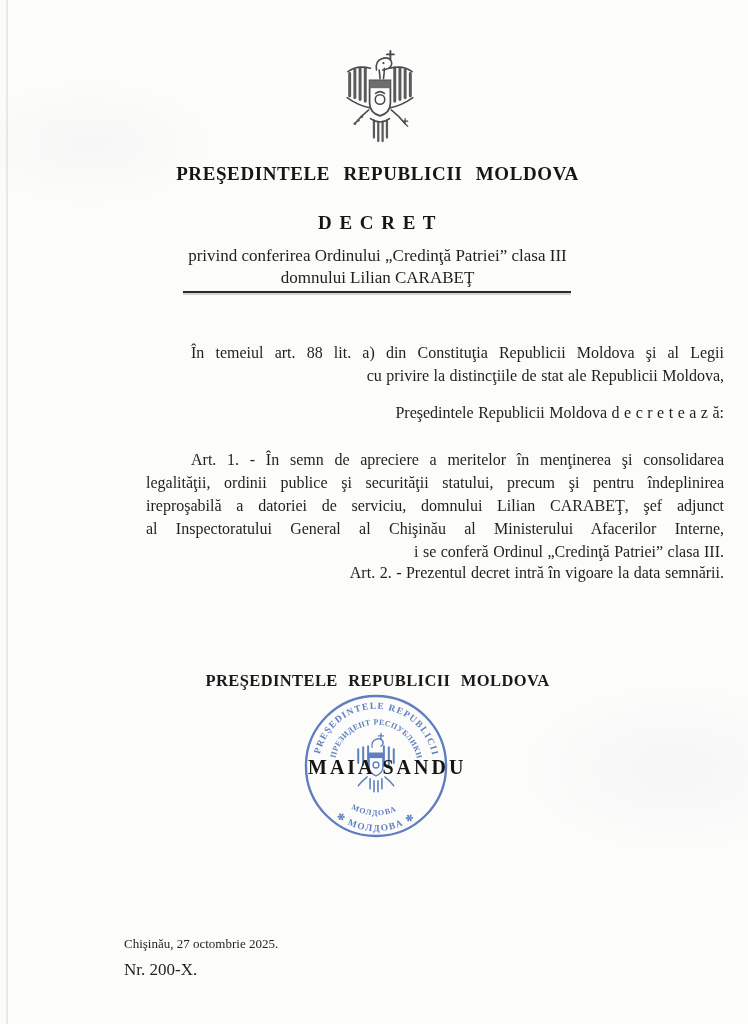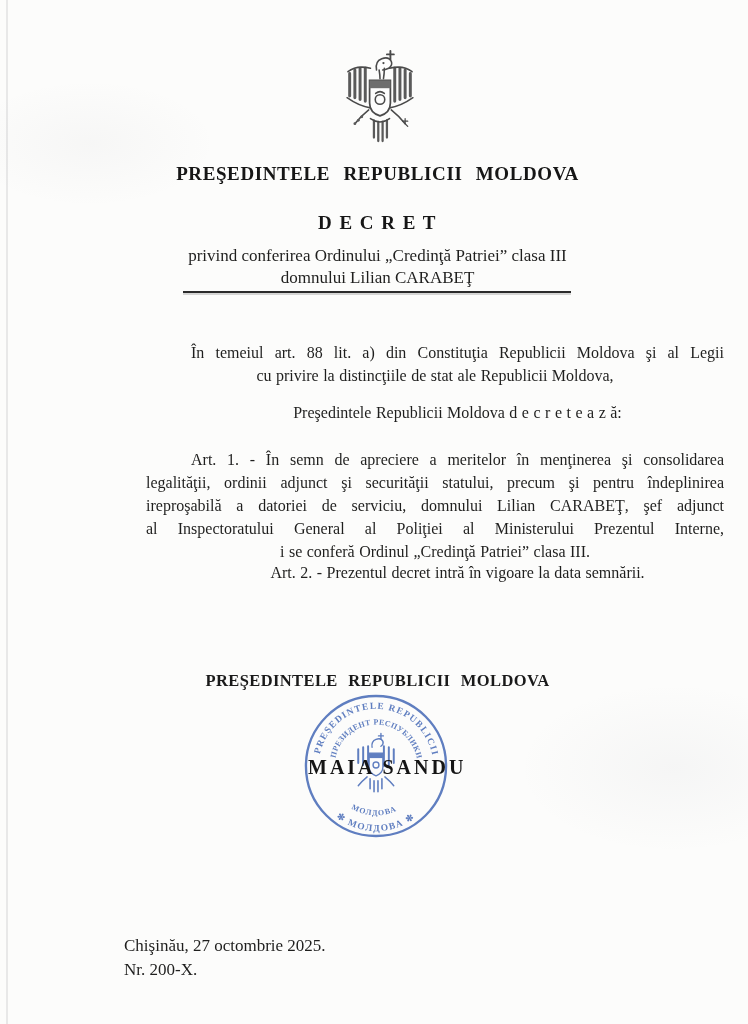--- a/index.html
+++ b/index.html
@@ -24,34 +24,34 @@
   .decree-heading{top:203px;font-size:19px;font-weight:bold;letter-spacing:1.5px;color:#161616;margin-top:9px;}
   .subject1{top:246px;font-size:17px;}
   .subject2{top:268px;font-size:17px;}
   .rule{
     left:183px;top:291px;width:388px;height:2px;background:#2b2b2b;
     box-shadow:0 2px 0 rgba(40,40,40,0.18);
   }
   .bodyblock{left:122px;width:578px;font-size:16px;line-height:23px;margin-left:24px;}
   .line{height:23px;}
   .just{text-align:justify;text-align-last:justify;word-spacing:-1px;}
-  .natural{text-align:center;word-spacing:0.5px;}
+  .natural{text-align:right;word-spacing:0.5px;}
   .indent{padding-left:45px;}
   .preamble{top:341px;}
   .enacting{top:401px;word-spacing:2.5px;}
   .art1{top:448px;}
   .art2{top:561px;}
   .sig-title{top:671px;font-size:16.5px;font-weight:bold;letter-spacing:0.4px;word-spacing:6px;color:#1a1a1a;}
   .stamp{left:302px;top:692px;width:148px;height:148px;}
   .sig-name{
     left:308px;top:756px;width:140px;
     font-size:20px;font-weight:600;letter-spacing:3px;color:#151515;
     white-space:nowrap;z-index:3;
   }
-  .footer-date{left:124px;top:936px;font-size:17px;}
+  .footer-date{left:124px;top:936px;font-size:13px;}
   .footer-nr{left:124px;top:960px;font-size:17px;}
   svg{display:block;}
   .stamp-ring-text{font-family:"Liberation Serif","DejaVu Serif",serif;font-weight:bold;}
 </style>
 </head>
 <body>
 
 <div class="page">
 
   <div class="edge-line"></div>
@@ -102,23 +102,23 @@
     <div class="line just indent">În temeiul art. 88 lit. a) din Constituţia Republicii Moldova şi al Legii</div>
     <div class="line natural">cu privire la distincţiile de stat ale Republicii Moldova,</div>
   </div>
 
   <div class="abs bodyblock enacting">
     <div class="line natural indent">Preşedintele Republicii Moldova d e c r e t e a z ă:</div>
   </div>
 
   <div class="abs bodyblock art1">
     <div class="line just indent">Art. 1. - În semn de apreciere a meritelor în menţinerea şi consolidarea</div>
-    <div class="line just">legalităţii, ordinii adjunct şi securităţii statului, precum şi pentru îndeplinirea</div>
+    <div class="line just">legalităţii, ordinii publice şi securităţii statului, precum şi pentru îndeplinirea</div>
     <div class="line just">ireproşabilă a datoriei de serviciu, domnului Lilian CARABEŢ, şef adjunct</div>
-    <div class="line just">al Inspectoratului General al Poliţiei al Ministerului Prezentul Interne,</div>
+    <div class="line just">al Inspectoratului General al Chişinău al Ministerului Afacerilor Interne,</div>
     <div class="line natural">i se conferă Ordinul „Credinţă Patriei” clasa III.</div>
   </div>
 
   <div class="abs bodyblock art2">
     <div class="line natural indent">Art. 2. - Prezentul decret intră în vigoare la data semnării.</div>
   </div>
 
   <div class="abs centerband sig-title">PREŞEDINTELE REPUBLICII MOLDOVA</div>
 
   <div class="abs stamp">

